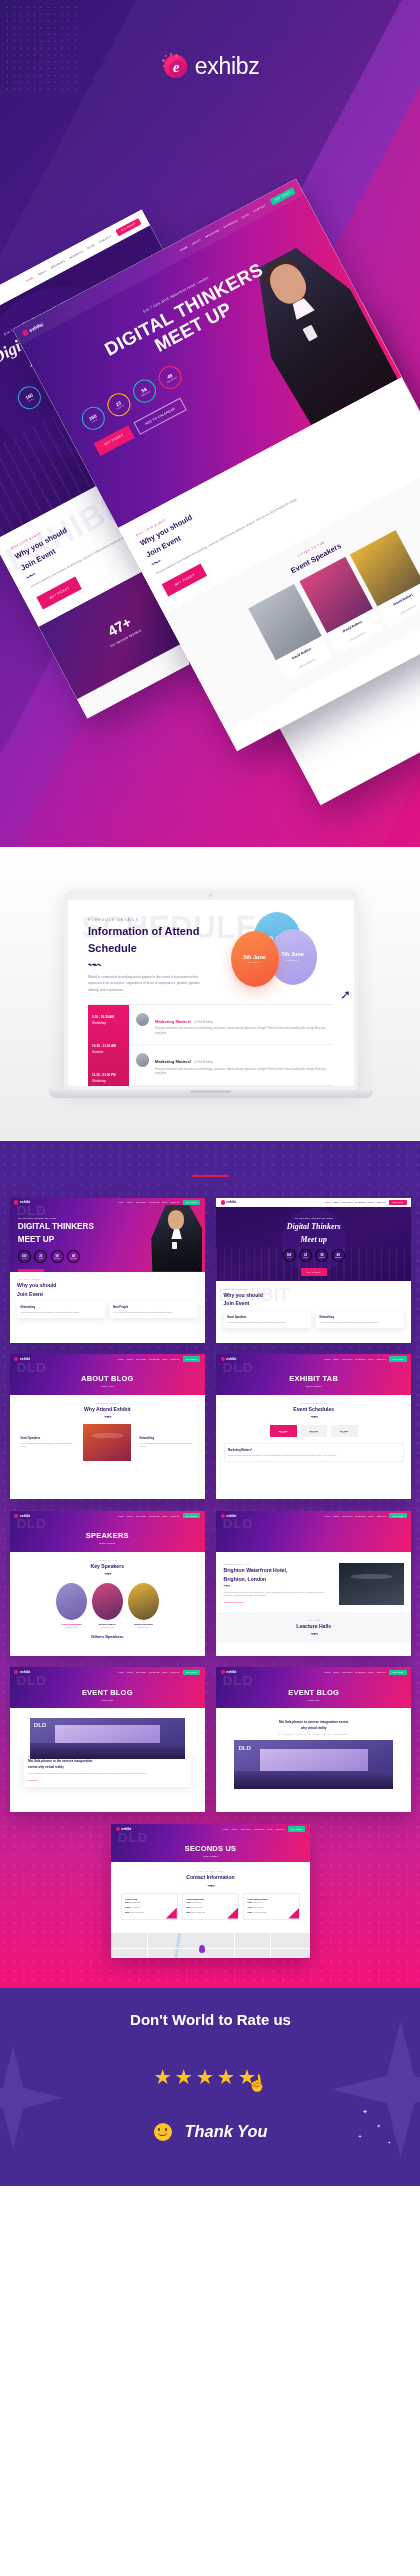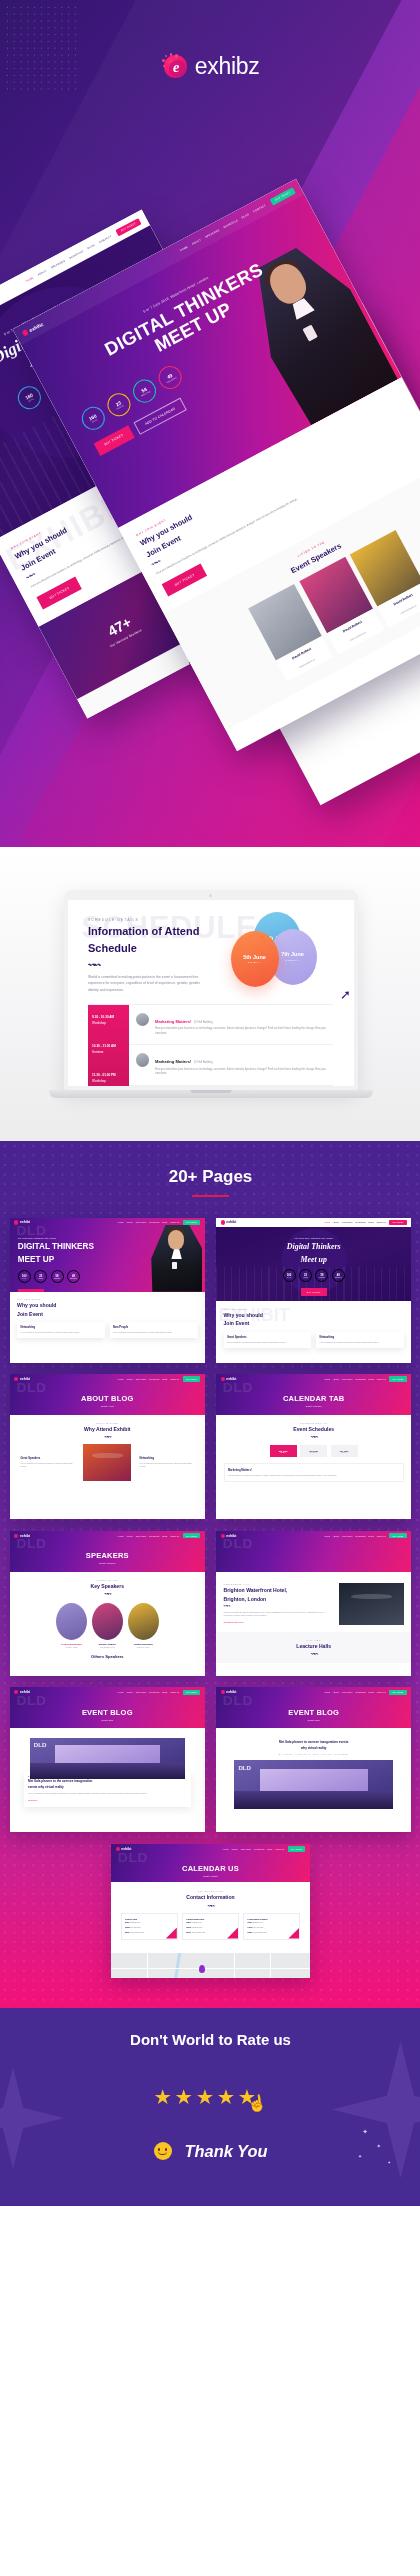--- a/index.html
+++ b/index.html
@@ -353,21 +353,21 @@
   }
   .rate-title { color: #fff; font-size: 15px; font-weight: 700; position: relative; z-index: 3; }
   .stars { display: flex; gap: 2.7px; margin-top: 34px; position: relative; z-index: 3; align-items: center; }
   .star { color: #fcc325; font-size: 20.5px; line-height: 1; }
   .cursor { position: relative; margin-left: -11px; margin-top: 12.3px; color: #fff; font-size: 15.7px; transform: rotate(-8deg); }
   .spk { position: absolute; color: #d7cfef; }
   .spk.s1 { right: 53px; top: 120px; font-size: 6.8px; }
   .spk.s2 { right: 40px; top: 135px; font-size: 5.5px; }
   .spk.s3 { right: 59px; top: 146px; font-size: 4.8px; }
   .spk.s4 { right: 30px; top: 152px; font-size: 4.1px; }
-  .thankyou { display: flex; gap: 13px; margin-top: 29px; position: relative; z-index: 3; }
+  .thankyou { display: flex; align-items: center; gap: 13px; margin-top: 29px; position: relative; z-index: 3; }
   .smiley { width: 18px; height: 18px; border-radius: 50%; background: #fcc325; position: relative; }
   .smiley .eye { position: absolute; top: 5.5px; width: 2px; height: 2.7px; border-radius: 1.4px; background: #5a4110; }
   .smiley .eye.l { left: 4.8px; } .smiley .eye.r { right: 4.8px; }
   .smiley .mouth { position: absolute; left: 4.8px; top: 9px; width: 8.2px; height: 4.1px; border-bottom: 1.4px solid #5a4110; border-radius: 0 0 8.2px 8.2px; }
   .ty-text { color: #fff; font-size: 16.4px; font-weight: 700; font-style: italic; }
 </style>
 </head>
 <body>
 
 <div class="page">
@@ -686,21 +686,20 @@
         </div>
       </div>
       <div class="lap-base">
           <div class="lap-notch"></div>
         </div>
     </div>
   </section>
 
   <section class="pages-sec">
     <div class="dots"></div>
-    <h2 class="pages-title">20+ Pages</h2>
     <div class="pages-rule"></div>
 
     <div class="thumb-grid">
 
       <div class="thumb">
         <div class="t-hero h1">
           <div class="dld">DLD</div>
           <div class="t-person">
               <span class="hr"></span>
               <span class="hd"></span>
@@ -879,21 +878,21 @@
               <i>HOME</i>
               <i>ABOUT</i>
               <i>SPEAKERS</i>
               <i>SCHEDULE</i>
               <i>BLOG</i>
               <i>CONTACT</i>
             </span>
             <span class="t-cta">BUY TICKET</span>
           </div>
           <div class="t-pagetitle">
-            <b>CALENDAR TAB</b>
+            <b>EXHIBIT TAB</b>
             <span>Exhibit / Schedule</span>
           </div>
         </div>
         <div class="t-body">
           <div class="t-kick" style="text-align:center">SCHEDULE DETAILS</div>
           <div class="t-h2 ctr">Event Schedules</div>
           <div class="t-h2 ctr t-sq">〰〰</div>
           <div class="t-tabs">
             <div class="t-tab on">
                 <b>5th June</b>
@@ -1093,21 +1092,21 @@
               <i>HOME</i>
               <i>ABOUT</i>
               <i>SPEAKERS</i>
               <i>SCHEDULE</i>
               <i>BLOG</i>
               <i>CONTACT</i>
             </span>
             <span class="t-cta">BUY TICKET</span>
           </div>
           <div class="t-pagetitle">
-            <b>CALENDAR US</b>
+            <b>SECONDS US</b>
             <span>Exhibit / Contact</span>
           </div>
         </div>
         <div class="t-body" style="padding:8.2px 9.6px">
           <div class="t-kick" style="text-align:center">GET INFORMATION</div>
           <div class="t-h2 ctr">Contact Information</div>
           <div class="t-h2 ctr t-sq">〰〰</div>
           <div class="t-contactcards">
             <div class="t-cc">
               <h5>Tickets Info</h5>

